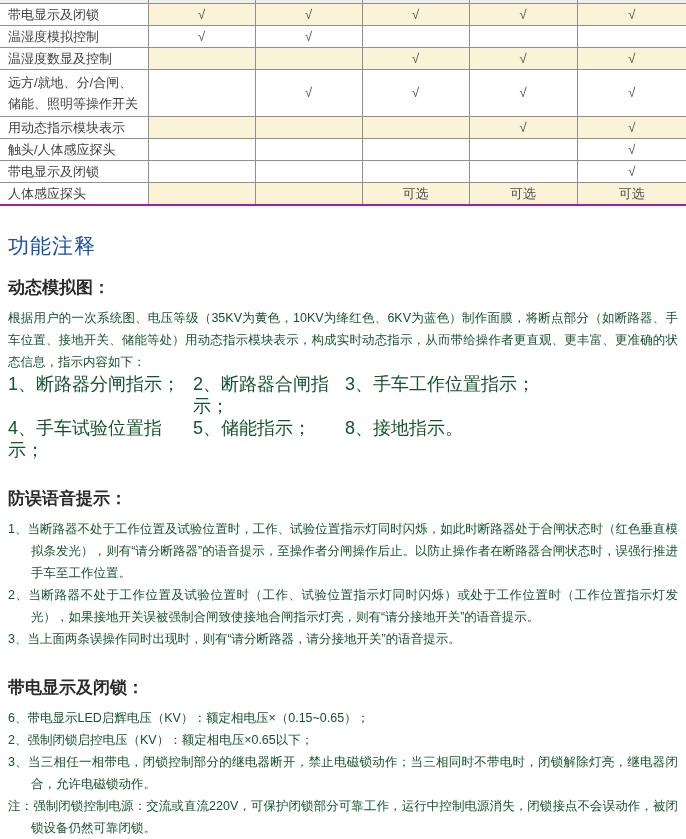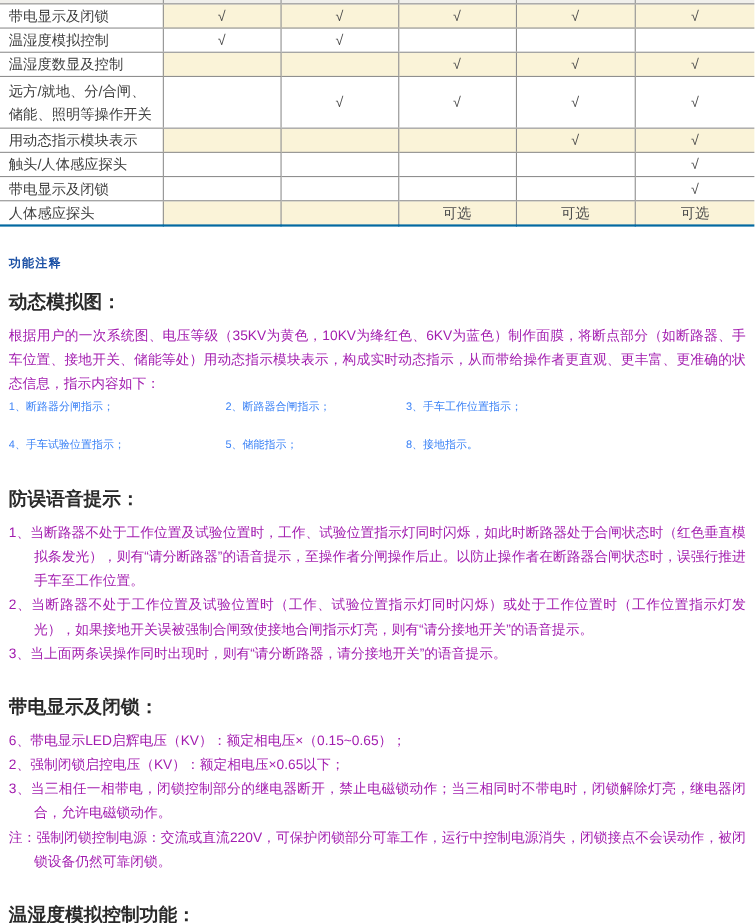--- a/index.html
+++ b/index.html
@@ -9,21 +9,21 @@
     color:#3f3f3f;
     -webkit-font-smoothing:antialiased;
   }
   .page{width:686px;box-sizing:border-box;}
 
   
   table.feat{
     width:686px;
     border-collapse:collapse;
     table-layout:fixed;
-    border-bottom:2px solid #0369a1;
+    border-bottom:2px solid #a21caf;
     border-radius:32px;
   }
   table.feat td{
     border-bottom:1px solid #8f8f8f;
     height:21px;
     font-size:13px;
     color:#3f3f3f;
     padding:0 6px;
     vertical-align:middle;
     line-height:20px;
@@ -35,48 +35,47 @@
     font-size:13px;
   }
   table.feat tr.shade td.cell{background:#faf3d8;}
   table.feat tr.plain td.cell{background:#ffffff;}
   table.feat td.lbl{background:#ffffff;padding-left:8px;}
   table.feat tr.cut td{height:3px;border-bottom:1px solid #8f8f8f;background:#f0efeb;padding:0;}
 
   
   .content{padding:0 8px 14px 8px;box-sizing:border-box;}
   h1.main{
-    font-size:11px;
-    font-weight:bold;
+    font-size:21px;
+    font-weight:normal;
     color:#1b50a5;
     margin:26px 0 10px 0;
     letter-spacing:1px;
   }
   h2.sec{
     font-size:17px;
     font-weight:bold;
     color:#2a2a2a;
     margin:26px 0 8px 0;
   }
   h2.sec.first{margin-top:16px;}
   p.body,p.hang{
     font-size:12.5px;
     line-height:22px;
     margin:0;
     text-align:justify;
-    color:#a21caf;
+    color:#14532d;
   }
   p.hang{padding-left:23px;text-indent:-23px;}
   .grid6{
     display:grid;
     grid-template-columns:185px 152px 1fr;
-    font-size:10px;
+    font-size:18px;
     line-height:22px;
-    color:#3b82f6;
-    gap:12px;
+    color:#14532d;
   }
 </style>
 </head>
 <body>
 
 <div class="page">
 
   <table class="feat">
     <colgroup>
       <col style="width:148px">

